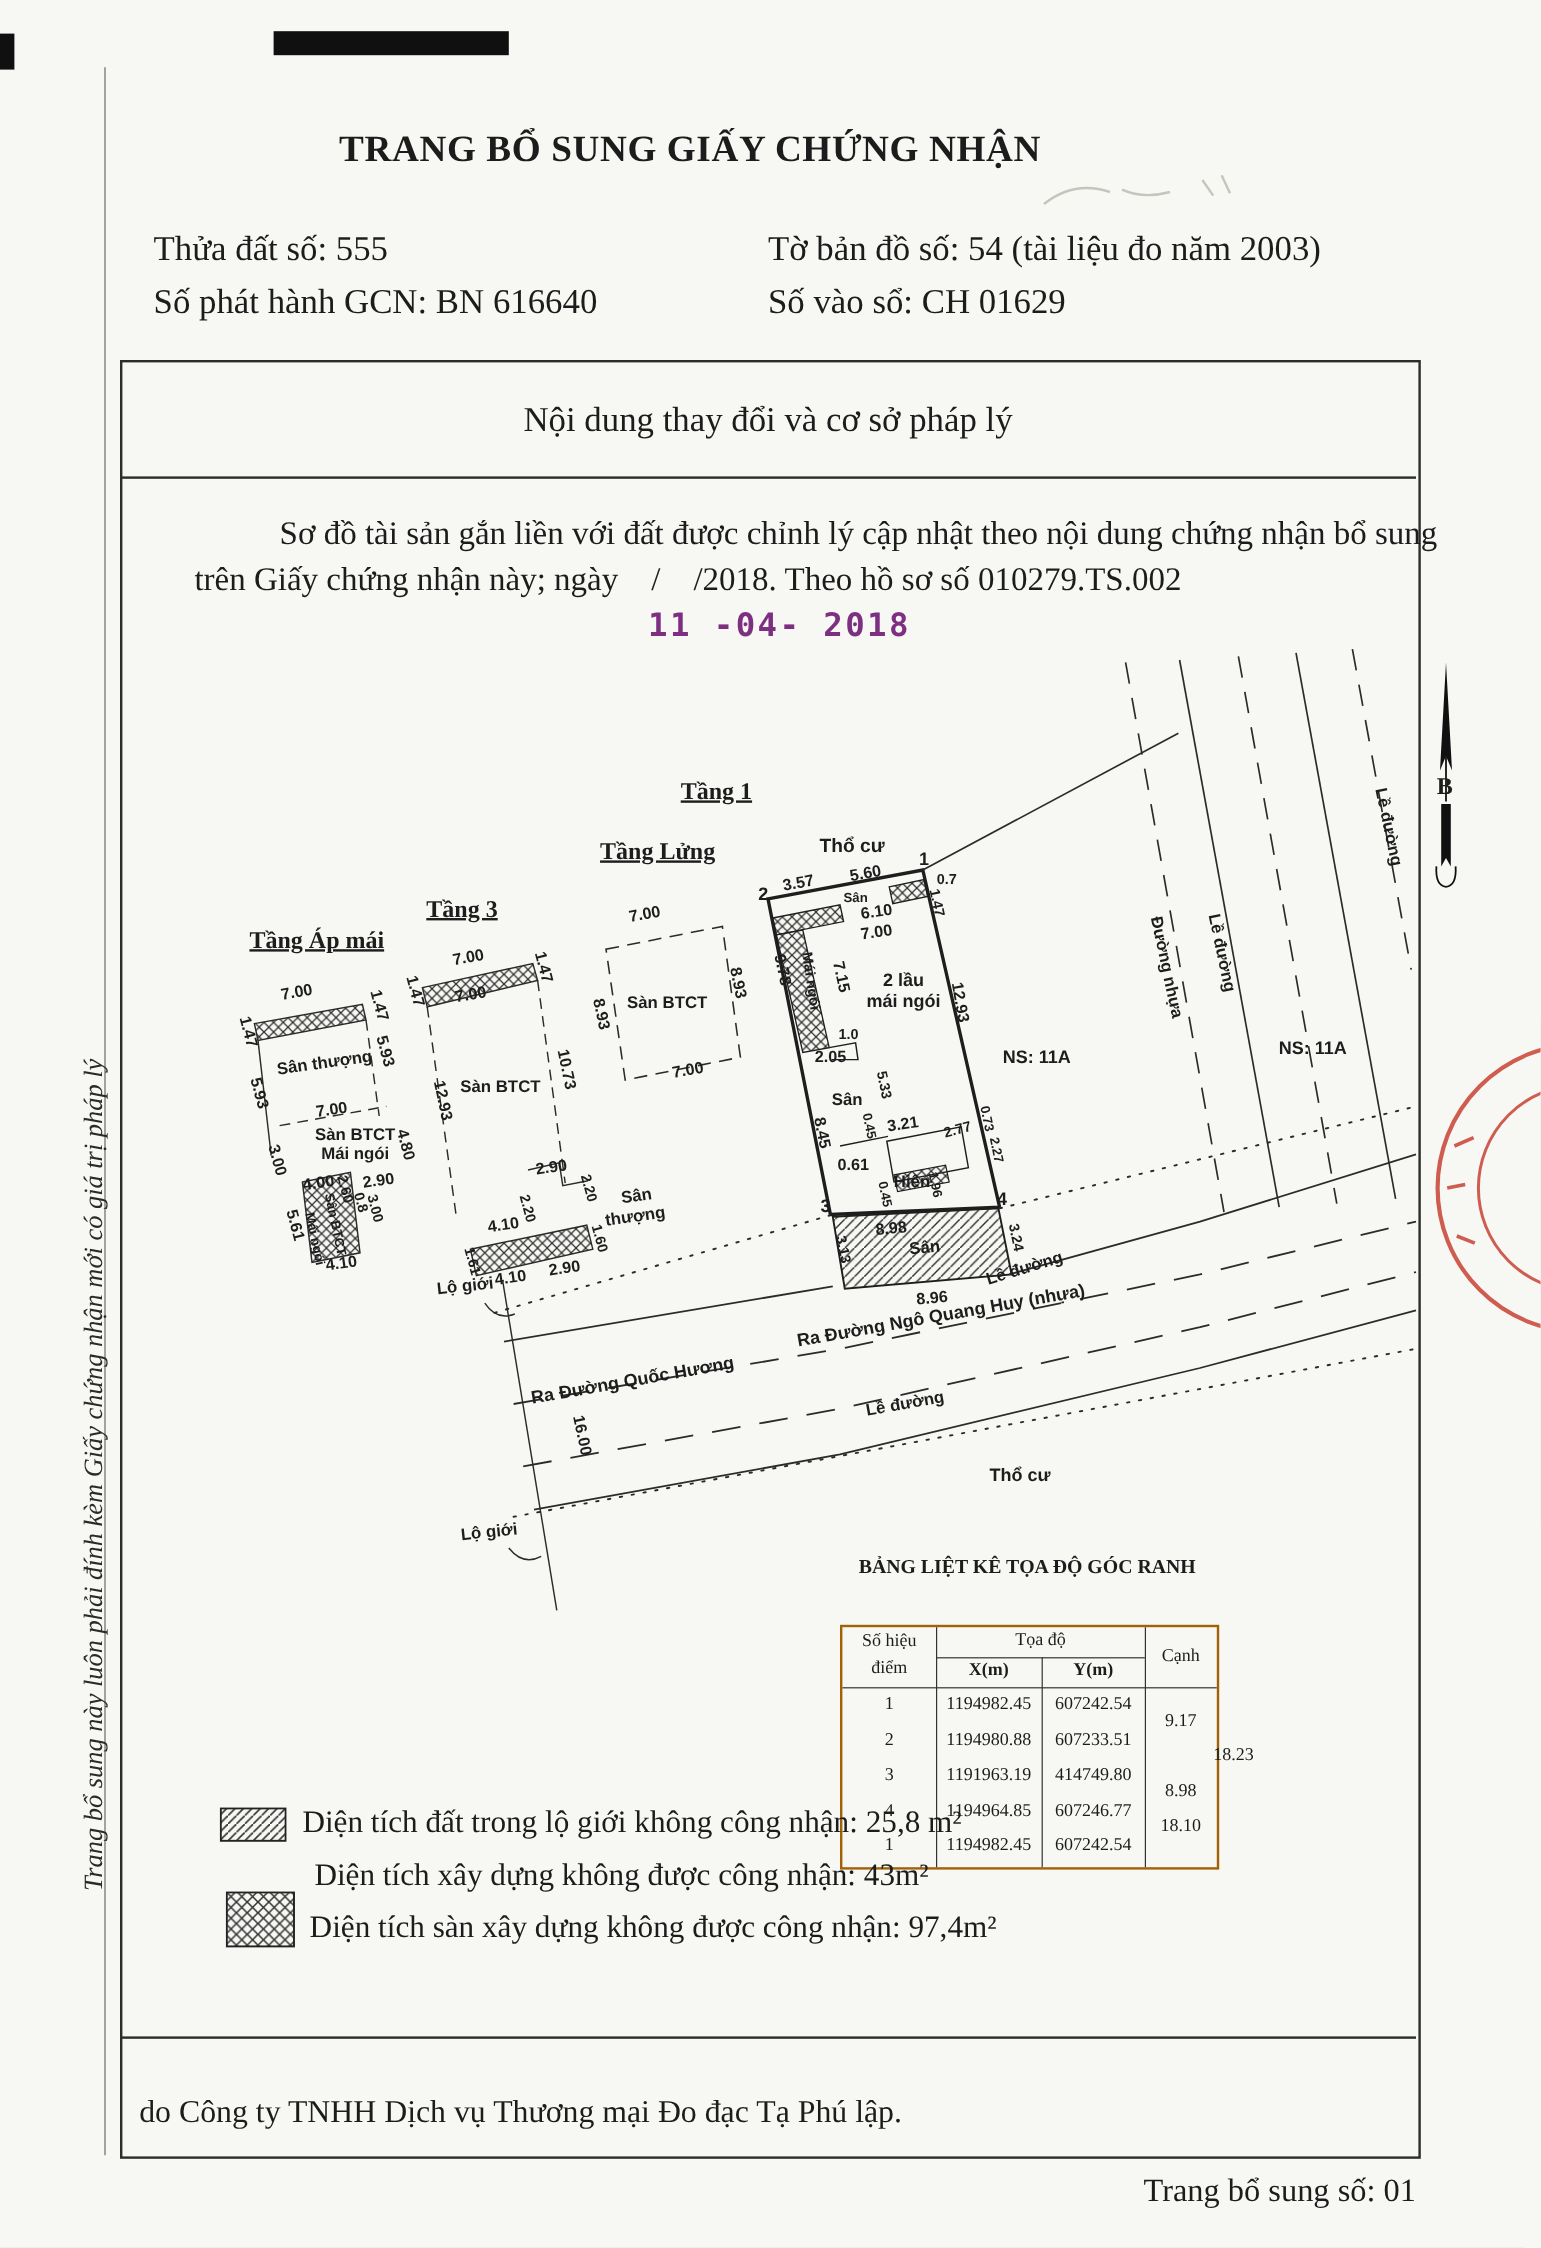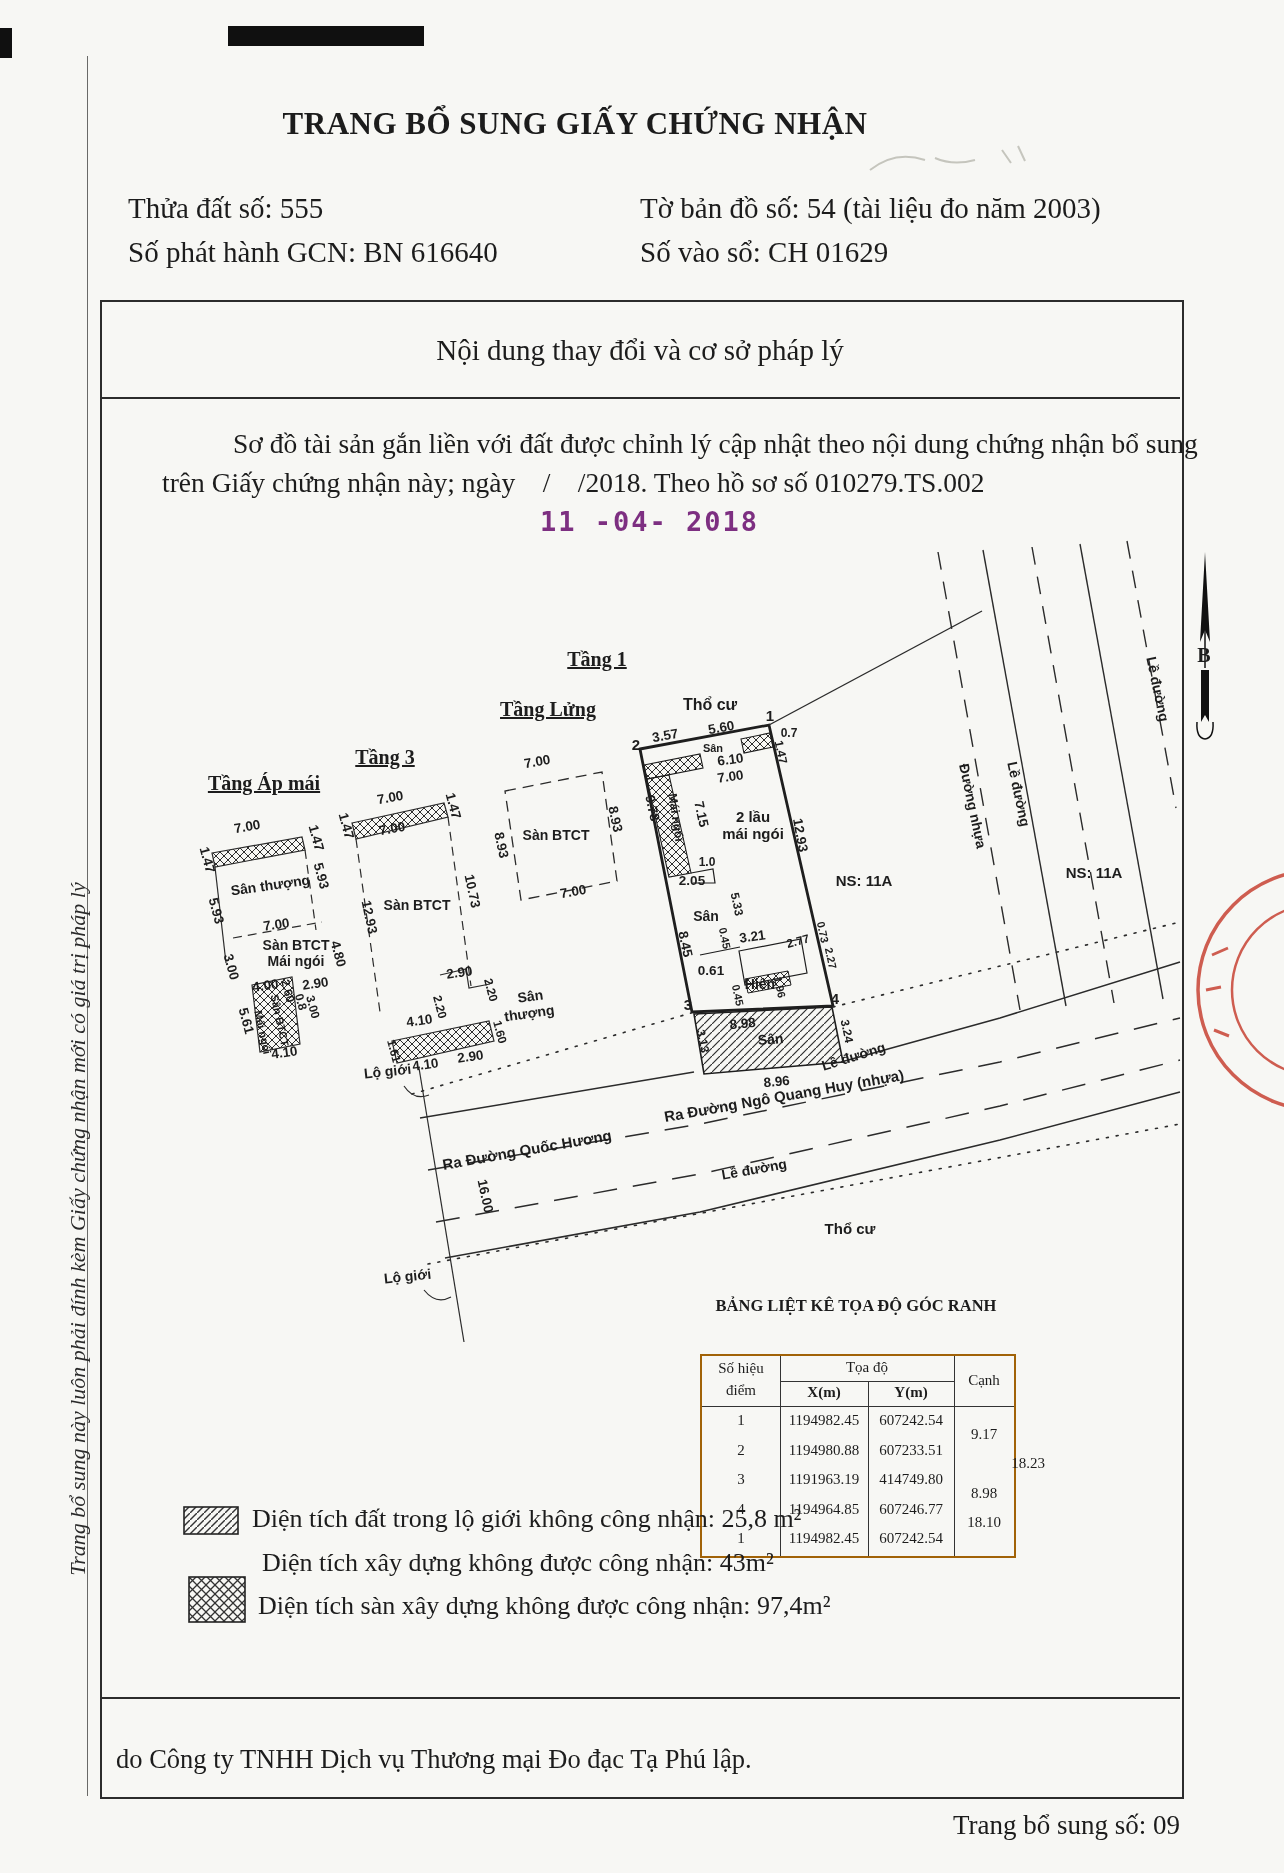--- a/index.html
+++ b/index.html
@@ -308,17 +308,17 @@
           <path d="M0,9L9,0 M0,0L9,9" stroke="#333" stroke-width="1.3"></path>
         </pattern>
       </defs>
     <rect x="1" y="1" width="56" height="45" fill="url(#xh2)" stroke="#222" stroke-width="1.6"></rect>
   </svg>
   <div class="abs legend-text" style="left:258px;top:1591px;">Diện tích sàn xây dựng không được công nhận: 97,4m²</div>
 
   <div class="abs" id="hline2"></div>
   <div class="abs note-line" style="left:116px;top:1744px;">do Công ty TNHH Dịch vụ Thương mại Đo đạc Tạ Phú lập.</div>
 
-  <div class="abs" id="page-footer">Trang bổ sung số: 09</div>
+  <div class="abs" id="page-footer">Trang bổ sung số: 01</div>
 
   <div class="abs" id="side-text">Trang bổ sung này luôn phải đính kèm Giấy chứng nhận mới có giá trị pháp lý</div>
 
 </div>
 
 </body></html>

